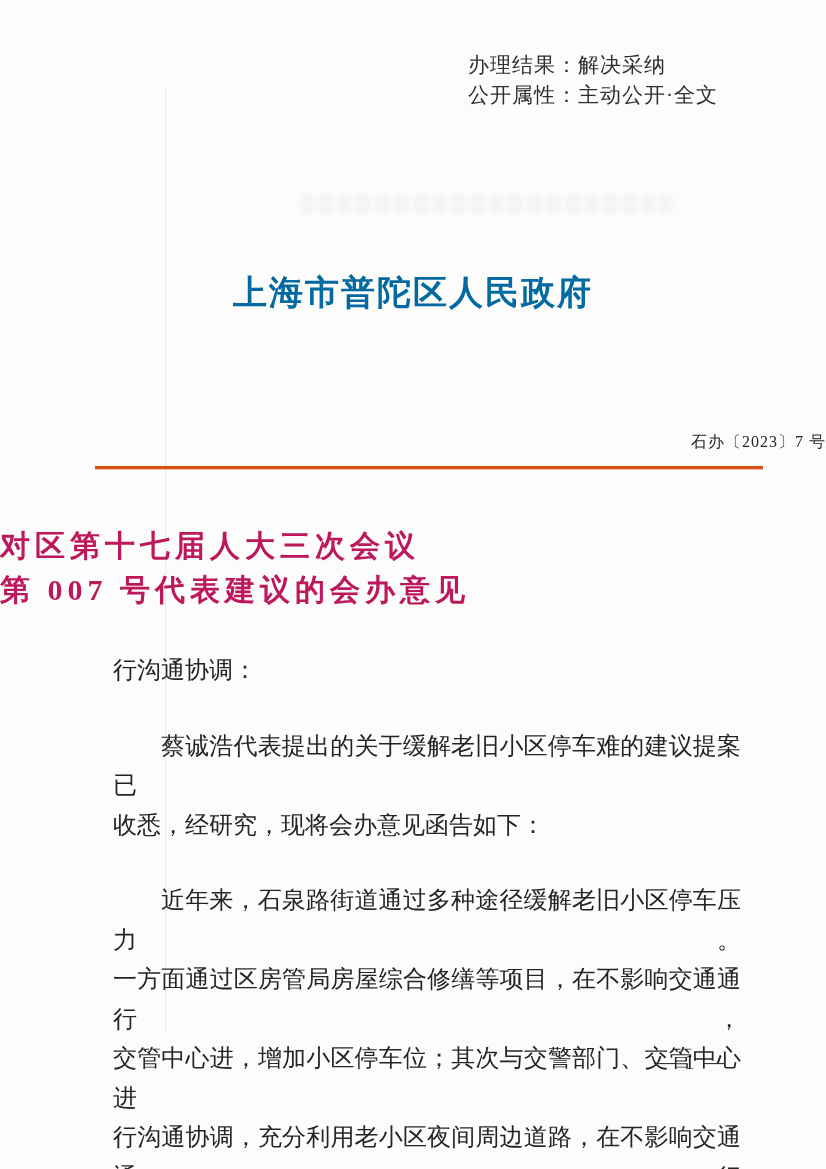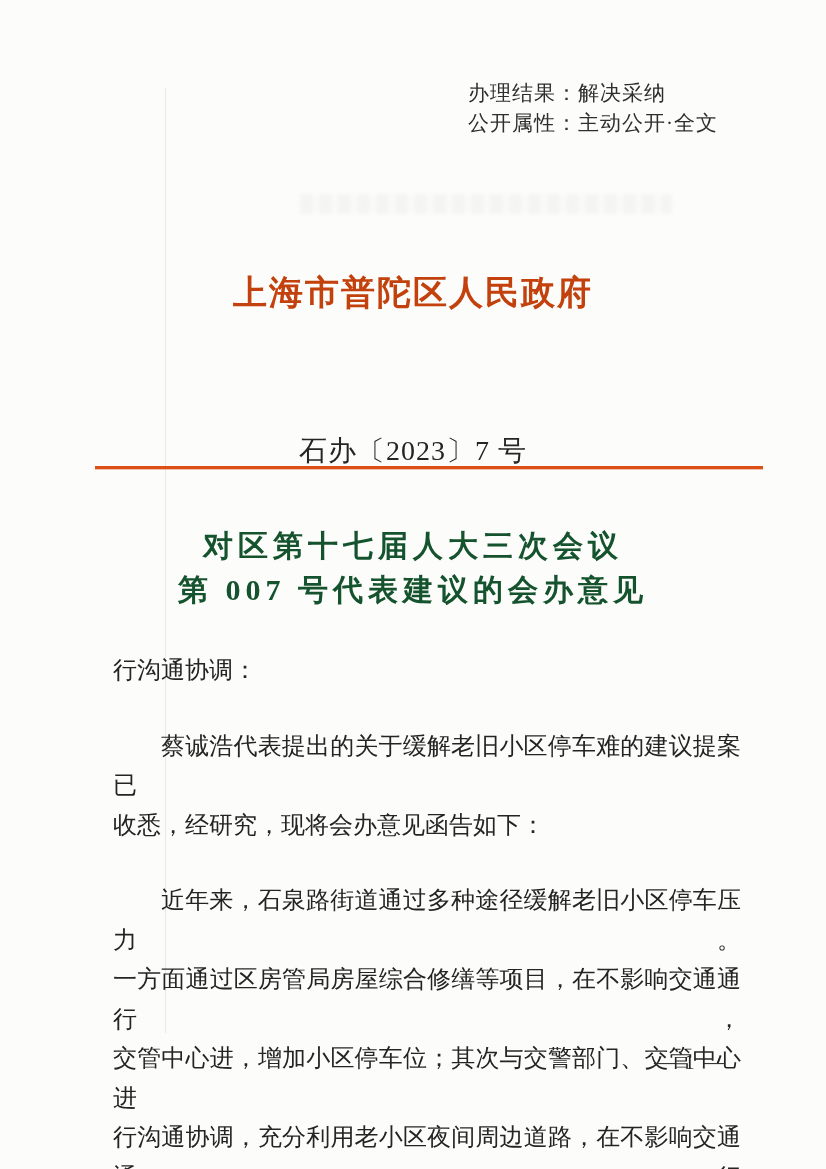--- a/index.html
+++ b/index.html
@@ -43,64 +43,62 @@
   }
   .meta {
     position: absolute;
     left: 468px;
     top: 50px;
     font-size: 21px;
     line-height: 30px;
     color: #2e2e2e;
     letter-spacing: 1px;
     white-space: nowrap;
-    margin-top: 28px;
   }
   .org-title {
     position: absolute;
     top: 266px;
     left: 0;
     width: 100%;
     text-align: center;
     font-size: 34px;
     font-weight: bold;
     line-height: 53px;
     letter-spacing: 2px;
-    color: #c2410c;
+    color: #0369a1;
   }
   .doc-number {
     position: absolute;
     top: 432px;
     left: 0;
     width: 100%;
-    text-align: center;
-    font-size: 28px;
+    text-align: right;
+    font-size: 16px;
     color: #252525;
     letter-spacing: 1px;
   }
   .red-rule {
     position: absolute;
     top: 466px;
     left: 95px;
     width: 668px;
     height: 3px;
     background: #dd4f16;
     box-shadow: 0 1px 0 rgba(221, 79, 22, 0.35);
   }
   .doc-title {
     position: absolute;
     top: 524px;
     left: 0;
     width: 100%;
-    text-align: center;
     font-size: 30px;
     font-weight: bold;
     line-height: 44px;
     letter-spacing: 5px;
-    color: #14532d;
+    color: #be185d;
   }
   .body-text {
     position: absolute;
     top: 651px;
     left: 113px;
     width: 628px;
     font-size: 24px;
     line-height: 39.5px;
     color: #242424;
   }

